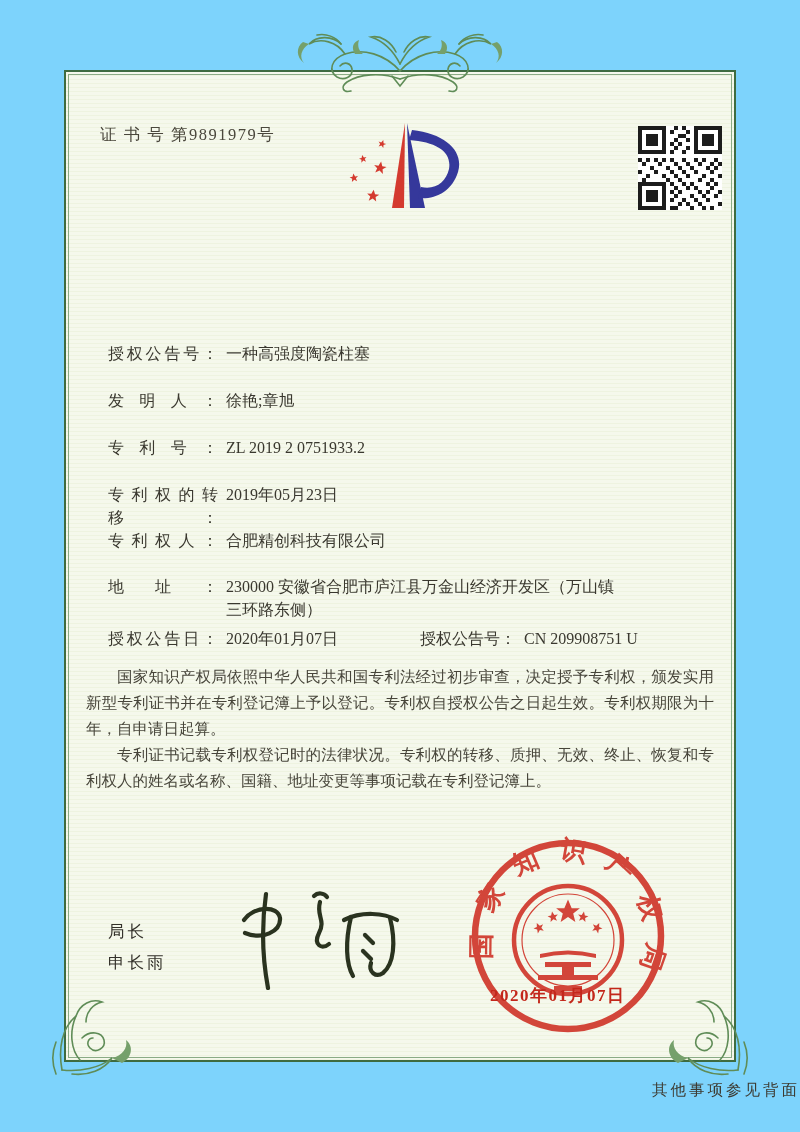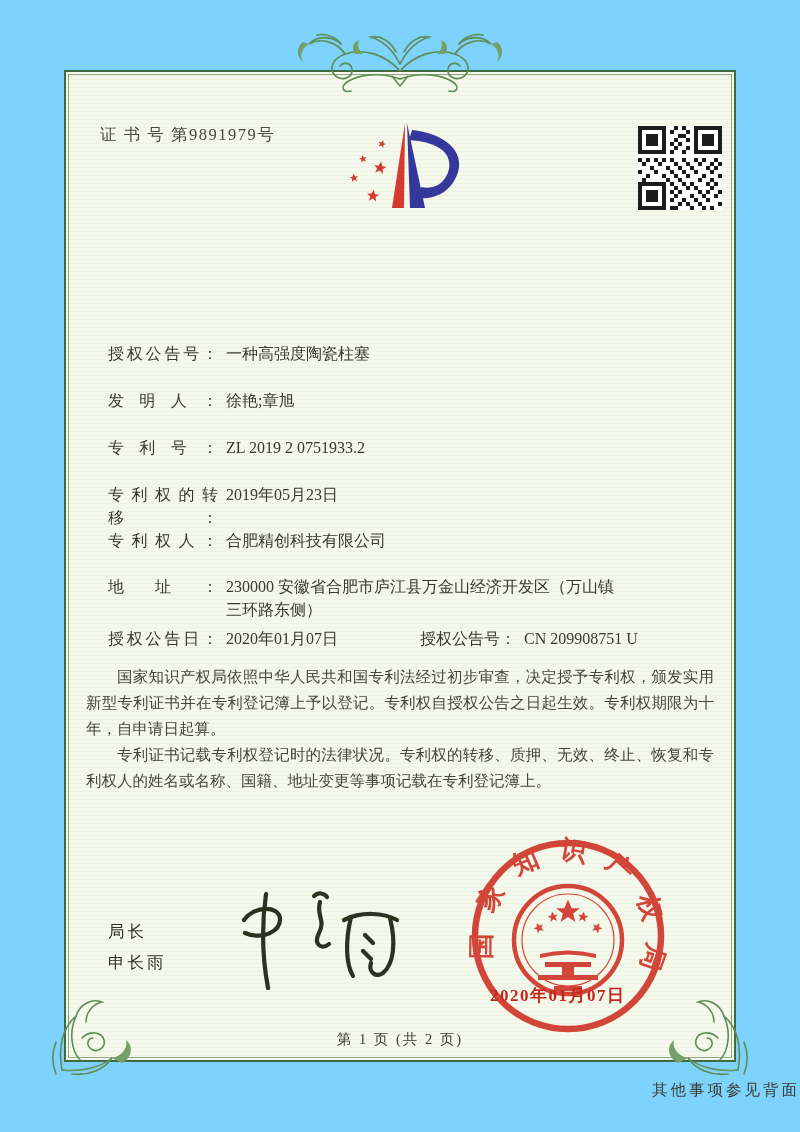--- a/index.html
+++ b/index.html
@@ -192,16 +192,15 @@
         <path d="M72,118 Q100,111 128,118 L128,122 Q100,115 72,122 Z"></path>
         <path d="M77,126 h46 v5 h-46 z"></path>
         <path d="M94,131 h12 v8 h-12 z"></path>
         <path d="M70,139 h60 v5 h-60 z"></path>
         <path d="M86,150 h28 v5 h-28 z"></path>
       </g>
     </g>
   </svg>
   <div class="abs seal-date">2020年01月07日</div>
 
-  <div class="abs pageno">第 1 页 (共 2 页)</div>
   <div class="abs backnote">其他事项参见背面</div>
 
 </div>
 
 </body></html>

